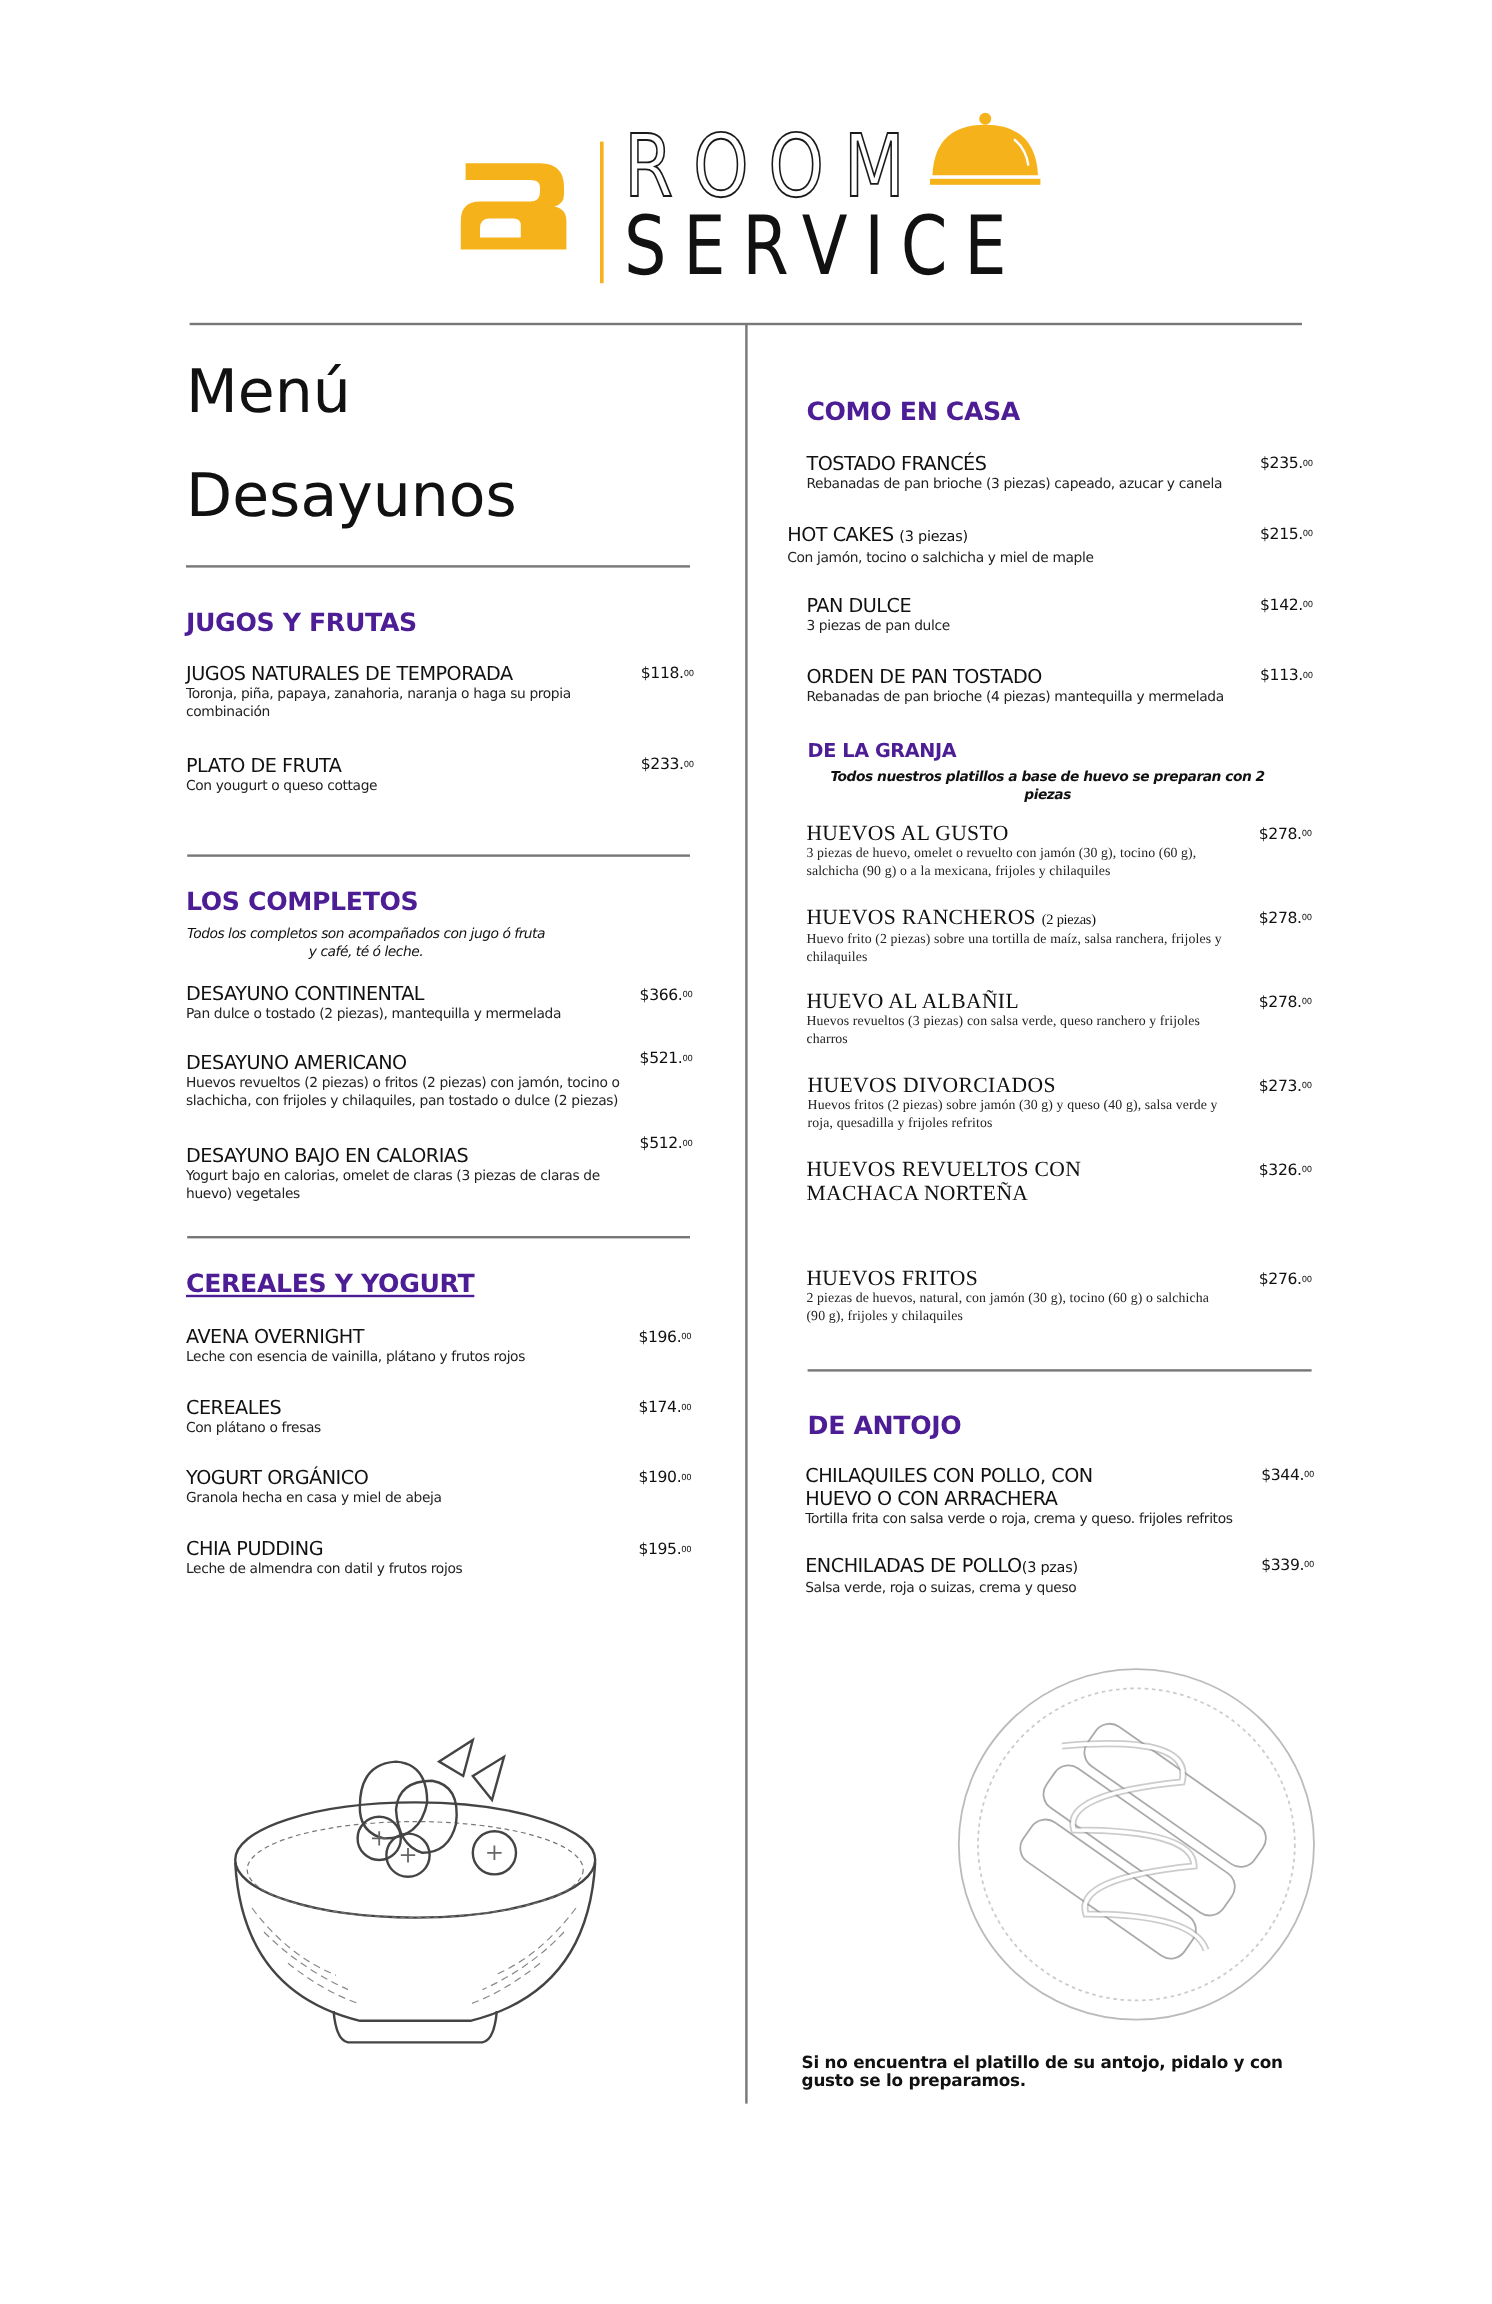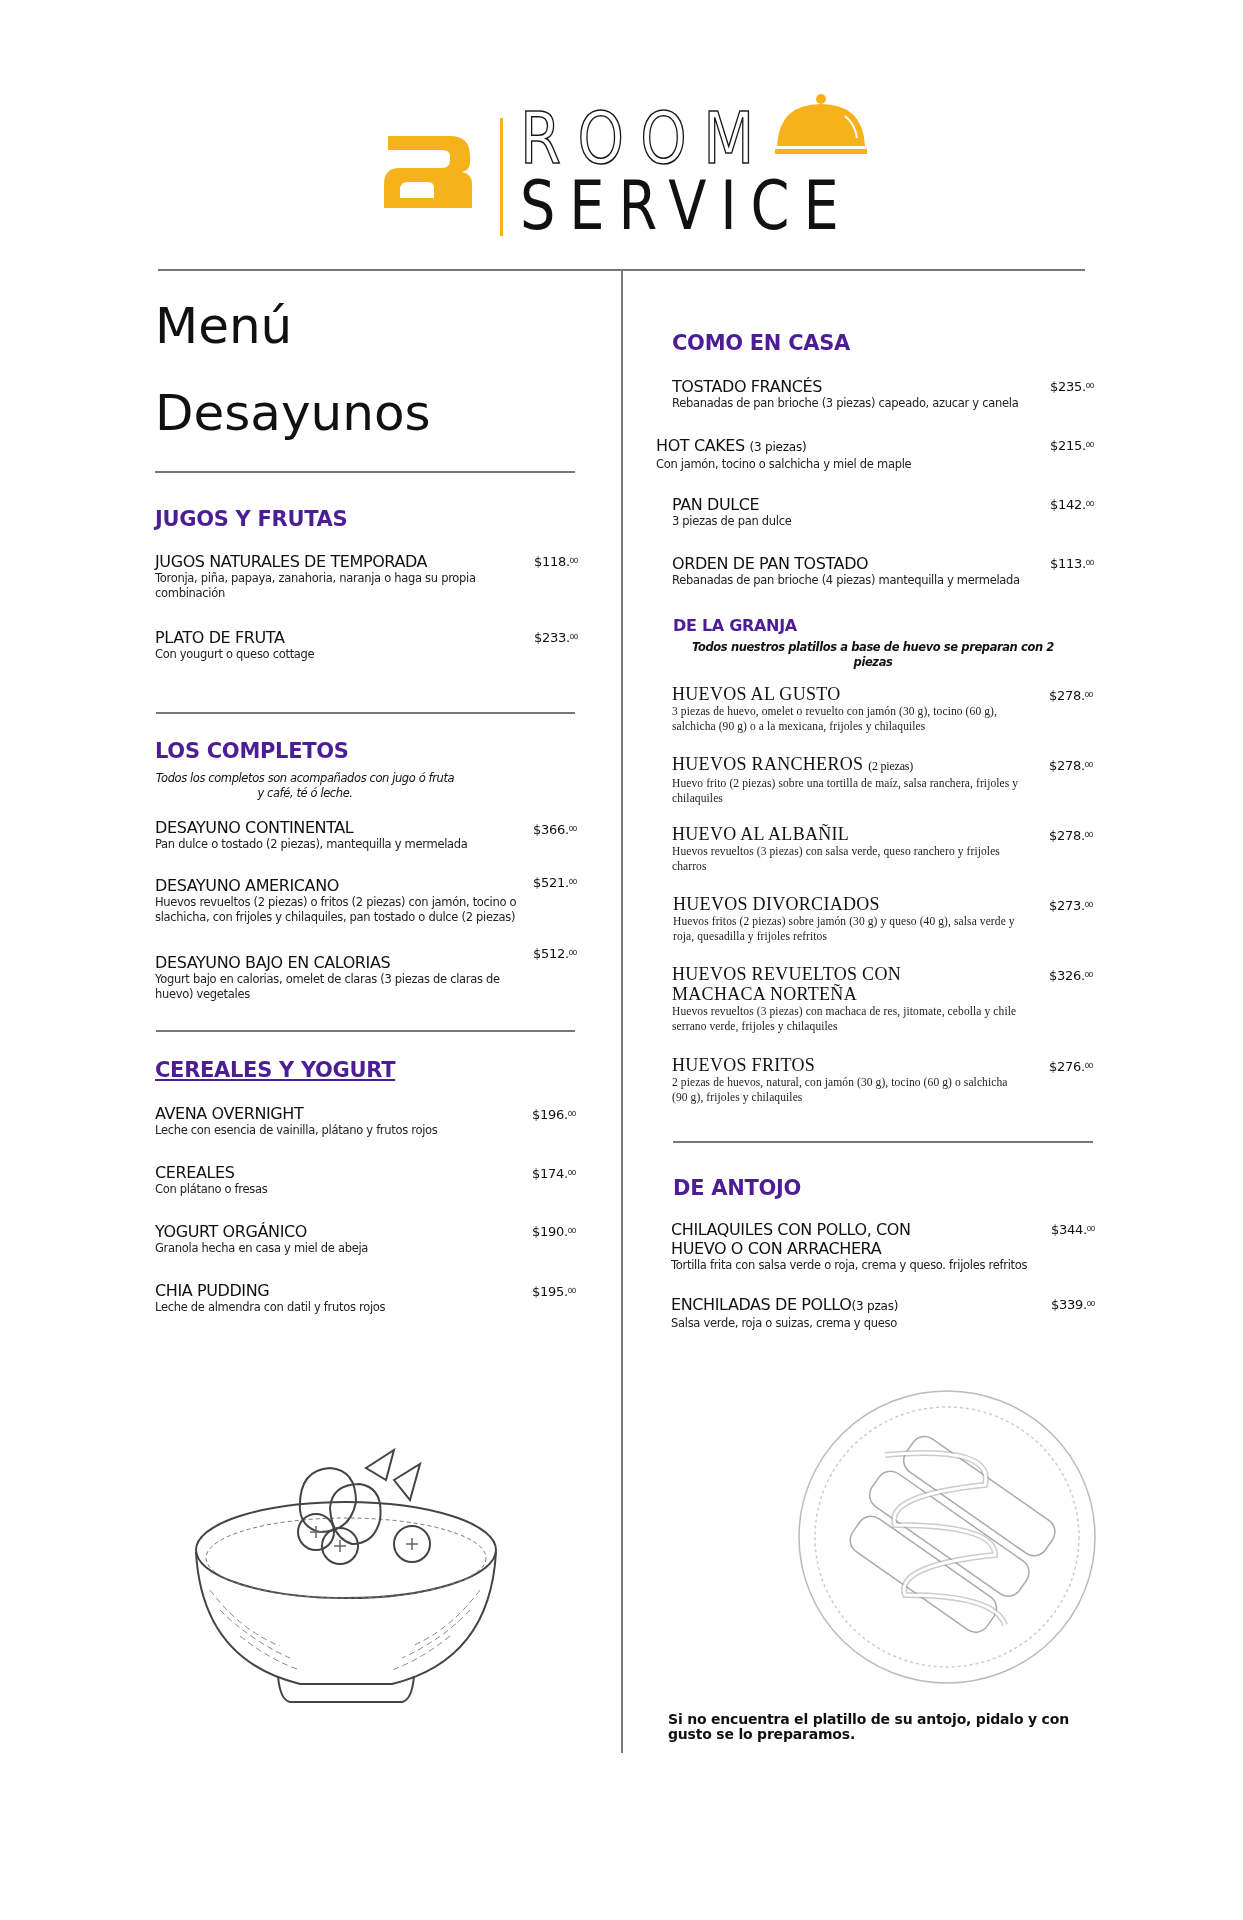--- a/index.html
+++ b/index.html
@@ -212,21 +212,20 @@
 <div class="price" style="left:1049px; top:828px;"><span>$278.</span><sup>00</sup></div>
 
 <div class="item serif" style="left:635px; top:894px; width:370px;margin-left:38px;">
   <div class="item-name">HUEVOS DIVORCIADOS</div>
   <div class="item-desc" style="width:365px;">Huevos fritos (2 piezas) sobre jamón (30 g) y queso (40 g), salsa verde y roja, quesadilla y frijoles refritos</div>
 </div>
 <div class="price" style="left:1049px; top:898px;"><span>$273.</span><sup>00</sup></div>
 
 <div class="item serif" style="left:672px; top:964px; width:370px;">
   <div class="item-name" style="width:260px;">HUEVOS REVUELTOS CON MACHACA NORTEÑA</div>
-  <div class="item-desc" style="width:375px;">Huevos revueltos (3 piezas) con machaca de res, jitomate, cebolla y chile serrano verde, frijoles y chilaquiles</div>
 </div>
 <div class="price" style="left:1049px; top:968px;"><span>$326.</span><sup>00</sup></div>
 
 <div class="item serif" style="left:672px; top:1055px; width:370px;">
   <div class="item-name">HUEVOS FRITOS</div>
   <div class="item-desc" style="width:340px;">2 piezas de huevos, natural, con jamón (30 g), tocino (60 g) o salchicha (90 g), frijoles y chilaquiles</div>
 </div>
 <div class="price" style="left:1049px; top:1059px;"><span>$276.</span><sup>00</sup></div>
 
 <div class="hline" style="left:673px; top:1141px; width:420px;"></div>

